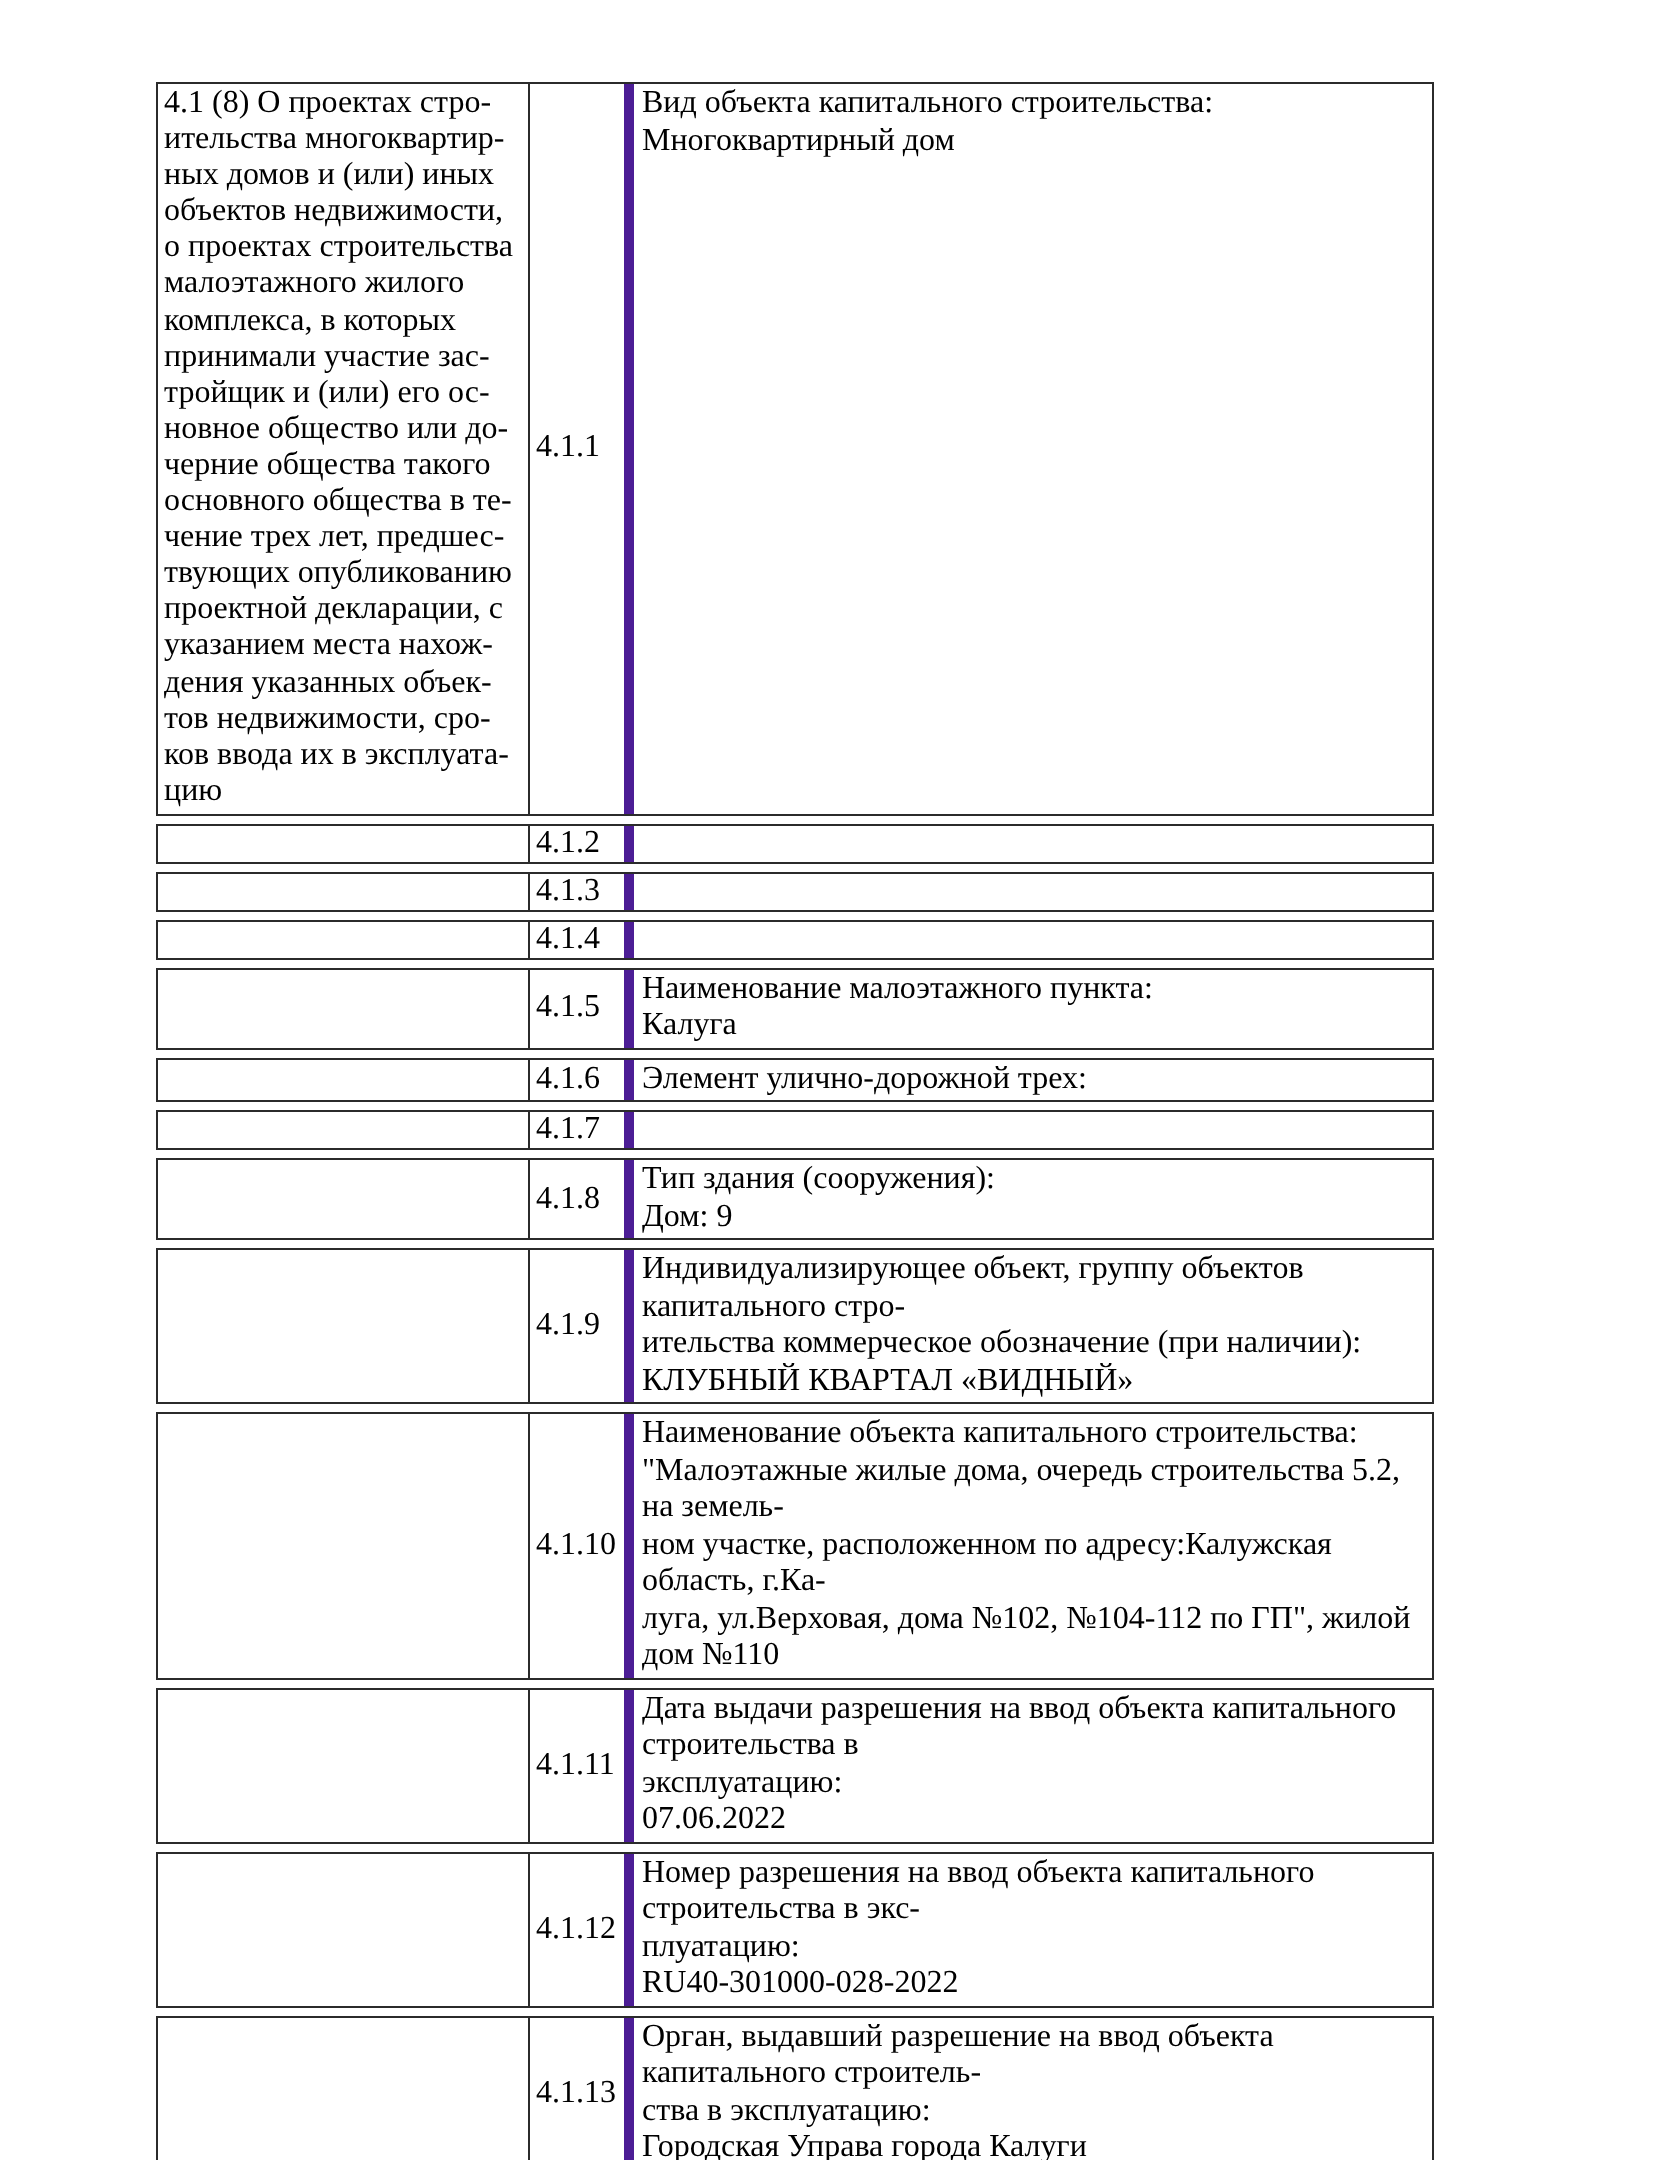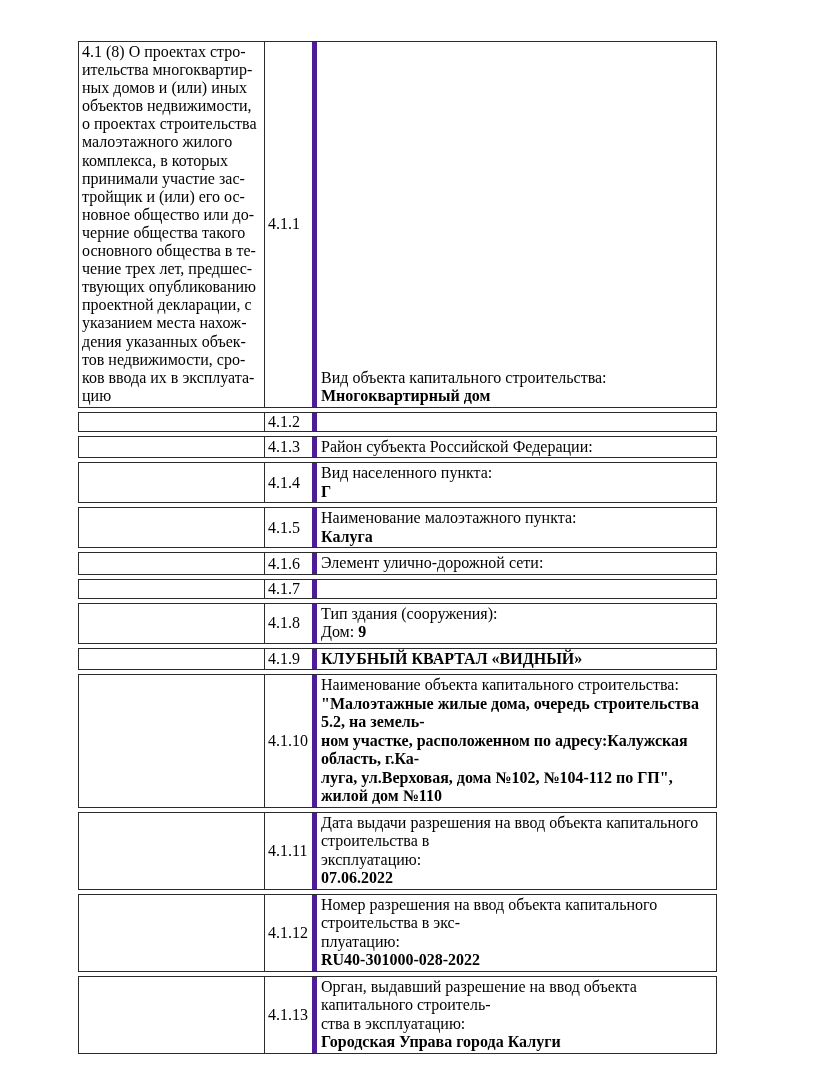--- a/index.html
+++ b/index.html
@@ -48,31 +48,31 @@
     border-right: 5px solid #4c1d95;
     display: flex;
     align-items: center;
     padding: 0 2px 0 3px;
     font-size: 16px;
   }
   .cell-val {
     flex: 1 1 auto;
     display: flex;
     flex-direction: column;
-    justify-content: flex-end;
+    justify-content: flex-start;
     padding: 1px 4px;
     font-size: 16px;
     line-height: 18.5px;
     min-width: 0;
   }
   .label, .value, .prefix {
     white-space: pre-line;
   }
   .value {
-    font-weight: bold;
+    font-weight: normal;
   }
 </style>
 </head>
 <body>
 
 <div class="doc-table">
     <div class="row">
     <div class="cell cell-desc">4.1 (8) О проектах стро-
 ительства многоквартир-
 ных домов и (или) иных
@@ -105,52 +105,44 @@
     <div class="cell cell-desc"></div>
     <div class="cell cell-num">
       <span class="num">4.1.2</span>
     </div>
   </div>
     <div class="row">
     <div class="cell cell-desc"></div>
     <div class="cell cell-num">
       <span class="num">4.1.3</span>
     </div>
-    <div class="cell cell-val">
-      <span class="label">Район субъекта Российской Федерации:</span>
-
-    </div>
   </div>
     <div class="row">
     <div class="cell cell-desc"></div>
     <div class="cell cell-num">
       <span class="num">4.1.4</span>
-    </div>
-    <div class="cell cell-val">
-      <span class="label">Вид населенного пункта:</span>
-      <div class="value-line"><span class="prefix"></span><span class="value">Г</span></div>
     </div>
   </div>
     <div class="row">
     <div class="cell cell-desc"></div>
     <div class="cell cell-num">
       <span class="num">4.1.5</span>
     </div>
     <div class="cell cell-val">
       <span class="label">Наименование малоэтажного пункта:</span>
       <div class="value-line"><span class="prefix"></span><span class="value">Калуга</span></div>
     </div>
   </div>
     <div class="row">
     <div class="cell cell-desc"></div>
     <div class="cell cell-num">
       <span class="num">4.1.6</span>
     </div>
     <div class="cell cell-val">
-      <span class="label">Элемент улично-дорожной сети:</span>
+      <span class="label">Элемент улично-дорожной трех:</span>
     </div>
   </div>
     <div class="row">
     <div class="cell cell-desc"></div>
     <div class="cell cell-num">
       <span class="num">4.1.7</span>
     </div>
   </div>
     <div class="row">
     <div class="cell cell-desc"></div>
@@ -161,20 +153,22 @@
       <span class="label">Тип здания (сооружения):</span>
       <div class="value-line"><span class="prefix">Дом: </span><span class="value">9</span></div>
     </div>
   </div>
     <div class="row">
     <div class="cell cell-desc"></div>
     <div class="cell cell-num">
       <span class="num">4.1.9</span>
     </div>
     <div class="cell cell-val">
+      <span class="label">Индивидуализирующее объект, группу объектов капитального стро-
+ительства коммерческое обозначение (при наличии):</span>
       <div class="value-line"><span class="prefix"></span><span class="value">КЛУБНЫЙ КВАРТАЛ «ВИДНЫЙ»</span></div>
     </div>
   </div>
     <div class="row">
     <div class="cell cell-desc"></div>
     <div class="cell cell-num">
       <span class="num">4.1.10</span>
     </div>
     <div class="cell cell-val">
       <span class="label">Наименование объекта капитального строительства:</span>

